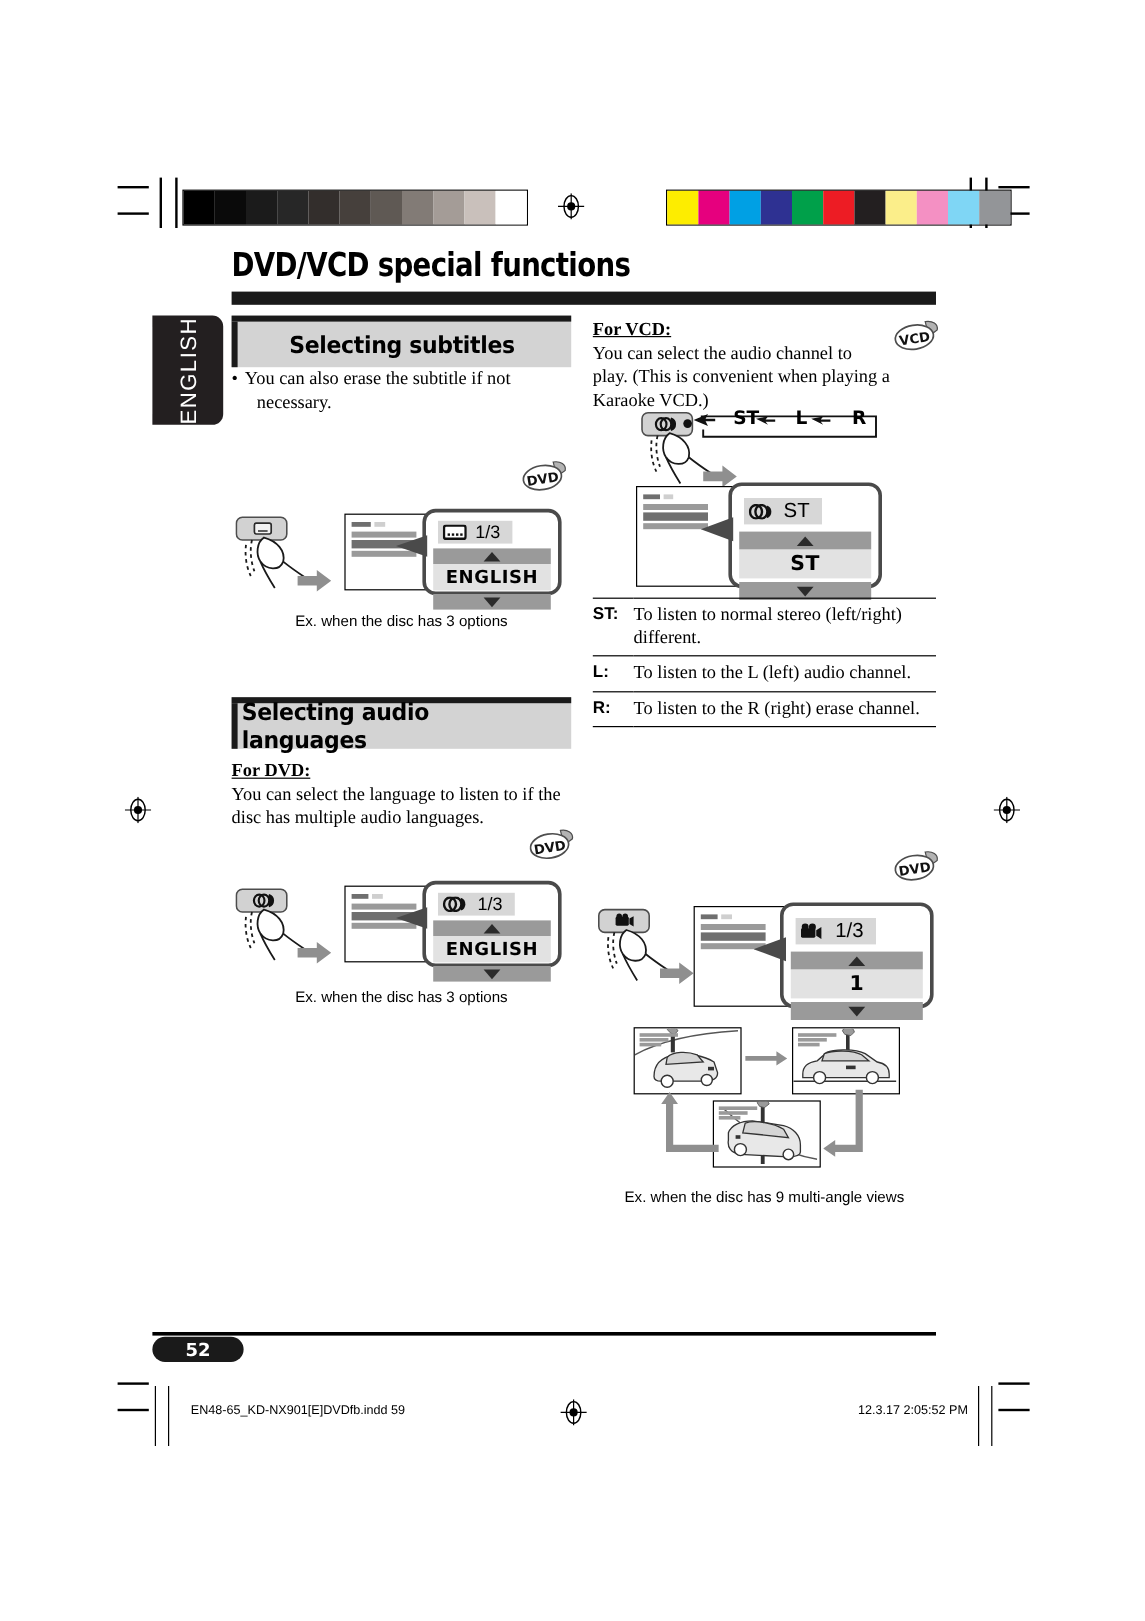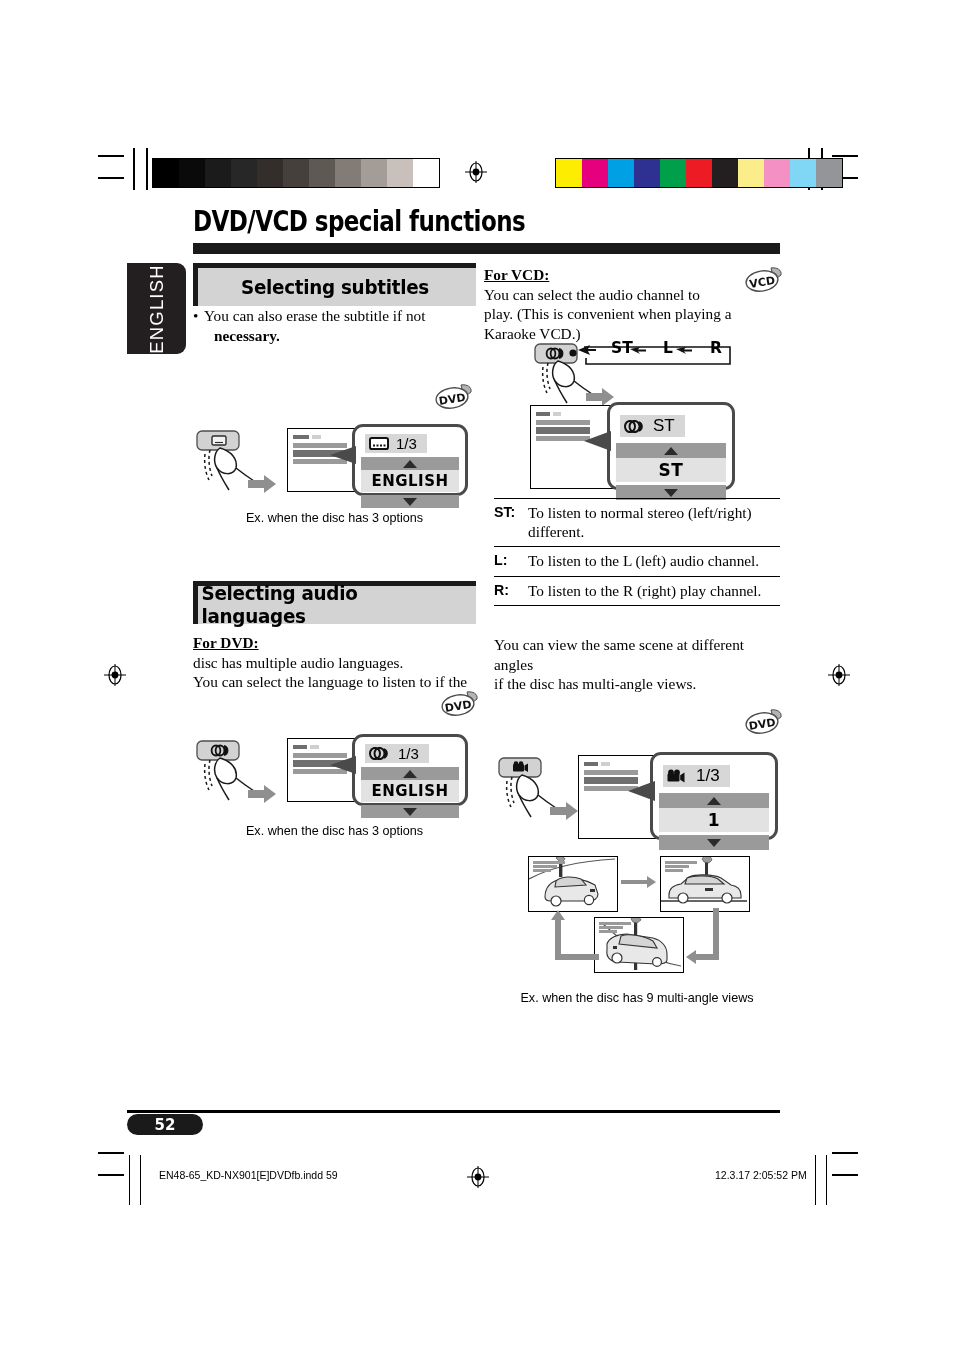--- a/index.html
+++ b/index.html
@@ -65,21 +65,21 @@
     transform: translate(-50%,-50%) rotate(-90deg);
     font-family: "Liberation Sans", sans-serif;
     color: #fff;
     font-size: 18.5px;
     letter-spacing: 1.2px;
     white-space: nowrap;
   }
 
   
   .col-left  { position: absolute; left: 193px; top: 263px; width: 283px; }
-  .col-right { position: absolute; left: 484px; top: 263px; width: 286px; }
+  .col-right { position: absolute; left: 494px; top: 263px; width: 286px; }
 
   
   .sec-head {
     position: relative;
     background: #d3d3d3;
     height: 38px;
     border-top: 5px solid #1a1a1a;
     display: flex;
     align-items: center;
     justify-content: center;
@@ -356,21 +356,21 @@
   <div class="col-left">
 
     <div class="sec-head">
       <span>Selecting subtitles</span>
     </div>
 
     <div class="bullet-row" style="margin-top:0px;">
       <div class="dot">•</div>
       <div>
         <div>You can also erase the subtitle if not</div>
-        <div style="padding-left:10px;font-weight:bold;">necessary.</div>
+        <div style="padding-left:10px;">necessary.</div>
       </div>
     </div>
   </div>
 
   <div class="badge" style="left:434px; top:383px;">
     <svg width="40" height="32" viewBox="0 0 40 32">
       <path d="M27 2 C33 1 38 4 37 9 L33 12 L28 6 Z" fill="#b3b3b3" stroke="#4d4d4d" stroke-width="1"></path>
       <ellipse cx="18" cy="15" rx="16" ry="10" transform="rotate(-9 18 15)" fill="#fff" stroke="#4d4d4d" stroke-width="1.4"></ellipse>
       <text x="18" y="20" font-family="DejaVu Sans, sans-serif" font-size="11" font-weight="bold" text-anchor="middle" transform="rotate(-9 18 15)" fill="#111">DVD</text>
     </svg>
@@ -429,22 +429,22 @@
   </div>
 
   <div class="caption" style="position:absolute; left:193px; top:511px; width:283px;">Ex. when the disc has 3 options</div>
 
   <div style="position:absolute; left:193px; top:581px; width:283px;">
     <div class="sec-head">
       <span>Selecting audio languages</span>
     </div>
     <div class="sub-head" style="margin-top:9px;">For DVD:</div>
     <div class="body-text">
+      <div>You can select the language to listen to if the</div>
       <div>disc has multiple audio languages.</div>
-      <div>You can select the language to listen to if the</div>
     </div>
   </div>
 
   <div class="badge" style="left:440px; top:690px;">
     <svg width="40" height="32" viewBox="0 0 40 32">
       <path d="M27 2 C33 1 38 4 37 9 L33 12 L28 6 Z" fill="#b3b3b3" stroke="#4d4d4d" stroke-width="1"></path>
       <ellipse cx="18" cy="15" rx="16" ry="10" transform="rotate(-9 18 15)" fill="#fff" stroke="#4d4d4d" stroke-width="1.4"></ellipse>
       <text x="18" y="20" font-family="DejaVu Sans, sans-serif" font-size="11" font-weight="bold" text-anchor="middle" transform="rotate(-9 18 15)" fill="#111">DVD</text>
     </svg>
   </div>
@@ -593,32 +593,28 @@
           </tr>
           <tr>
             <td class="key">L:</td>
             <td>
               <div>To listen to the L (left) audio channel.</div>
             </td>
           </tr>
           <tr>
             <td class="key">R:</td>
             <td>
-              <div>To listen to the R (right) play channel.</div>
+              <div>To listen to the R (right) erase channel.</div>
             </td>
           </tr>
         </tbody>
     </table>
   </div>
 
   <div style="position:absolute; left:494px; top:626px; width:286px;">
-    <div class="body-text" style="margin-top:9px;">
-      <div>You can view the same scene at different angles</div>
-      <div>if the disc has multi-angle views.</div>
-    </div>
   </div>
 
   <div class="badge" style="left:744px; top:708px;">
     <svg width="40" height="32" viewBox="0 0 40 32">
       <path d="M27 2 C33 1 38 4 37 9 L33 12 L28 6 Z" fill="#b3b3b3" stroke="#4d4d4d" stroke-width="1"></path>
       <ellipse cx="18" cy="15" rx="16" ry="10" transform="rotate(-9 18 15)" fill="#fff" stroke="#4d4d4d" stroke-width="1.4"></ellipse>
       <text x="18" y="20" font-family="DejaVu Sans, sans-serif" font-size="11" font-weight="bold" text-anchor="middle" transform="rotate(-9 18 15)" fill="#111">DVD</text>
     </svg>
   </div>
 

